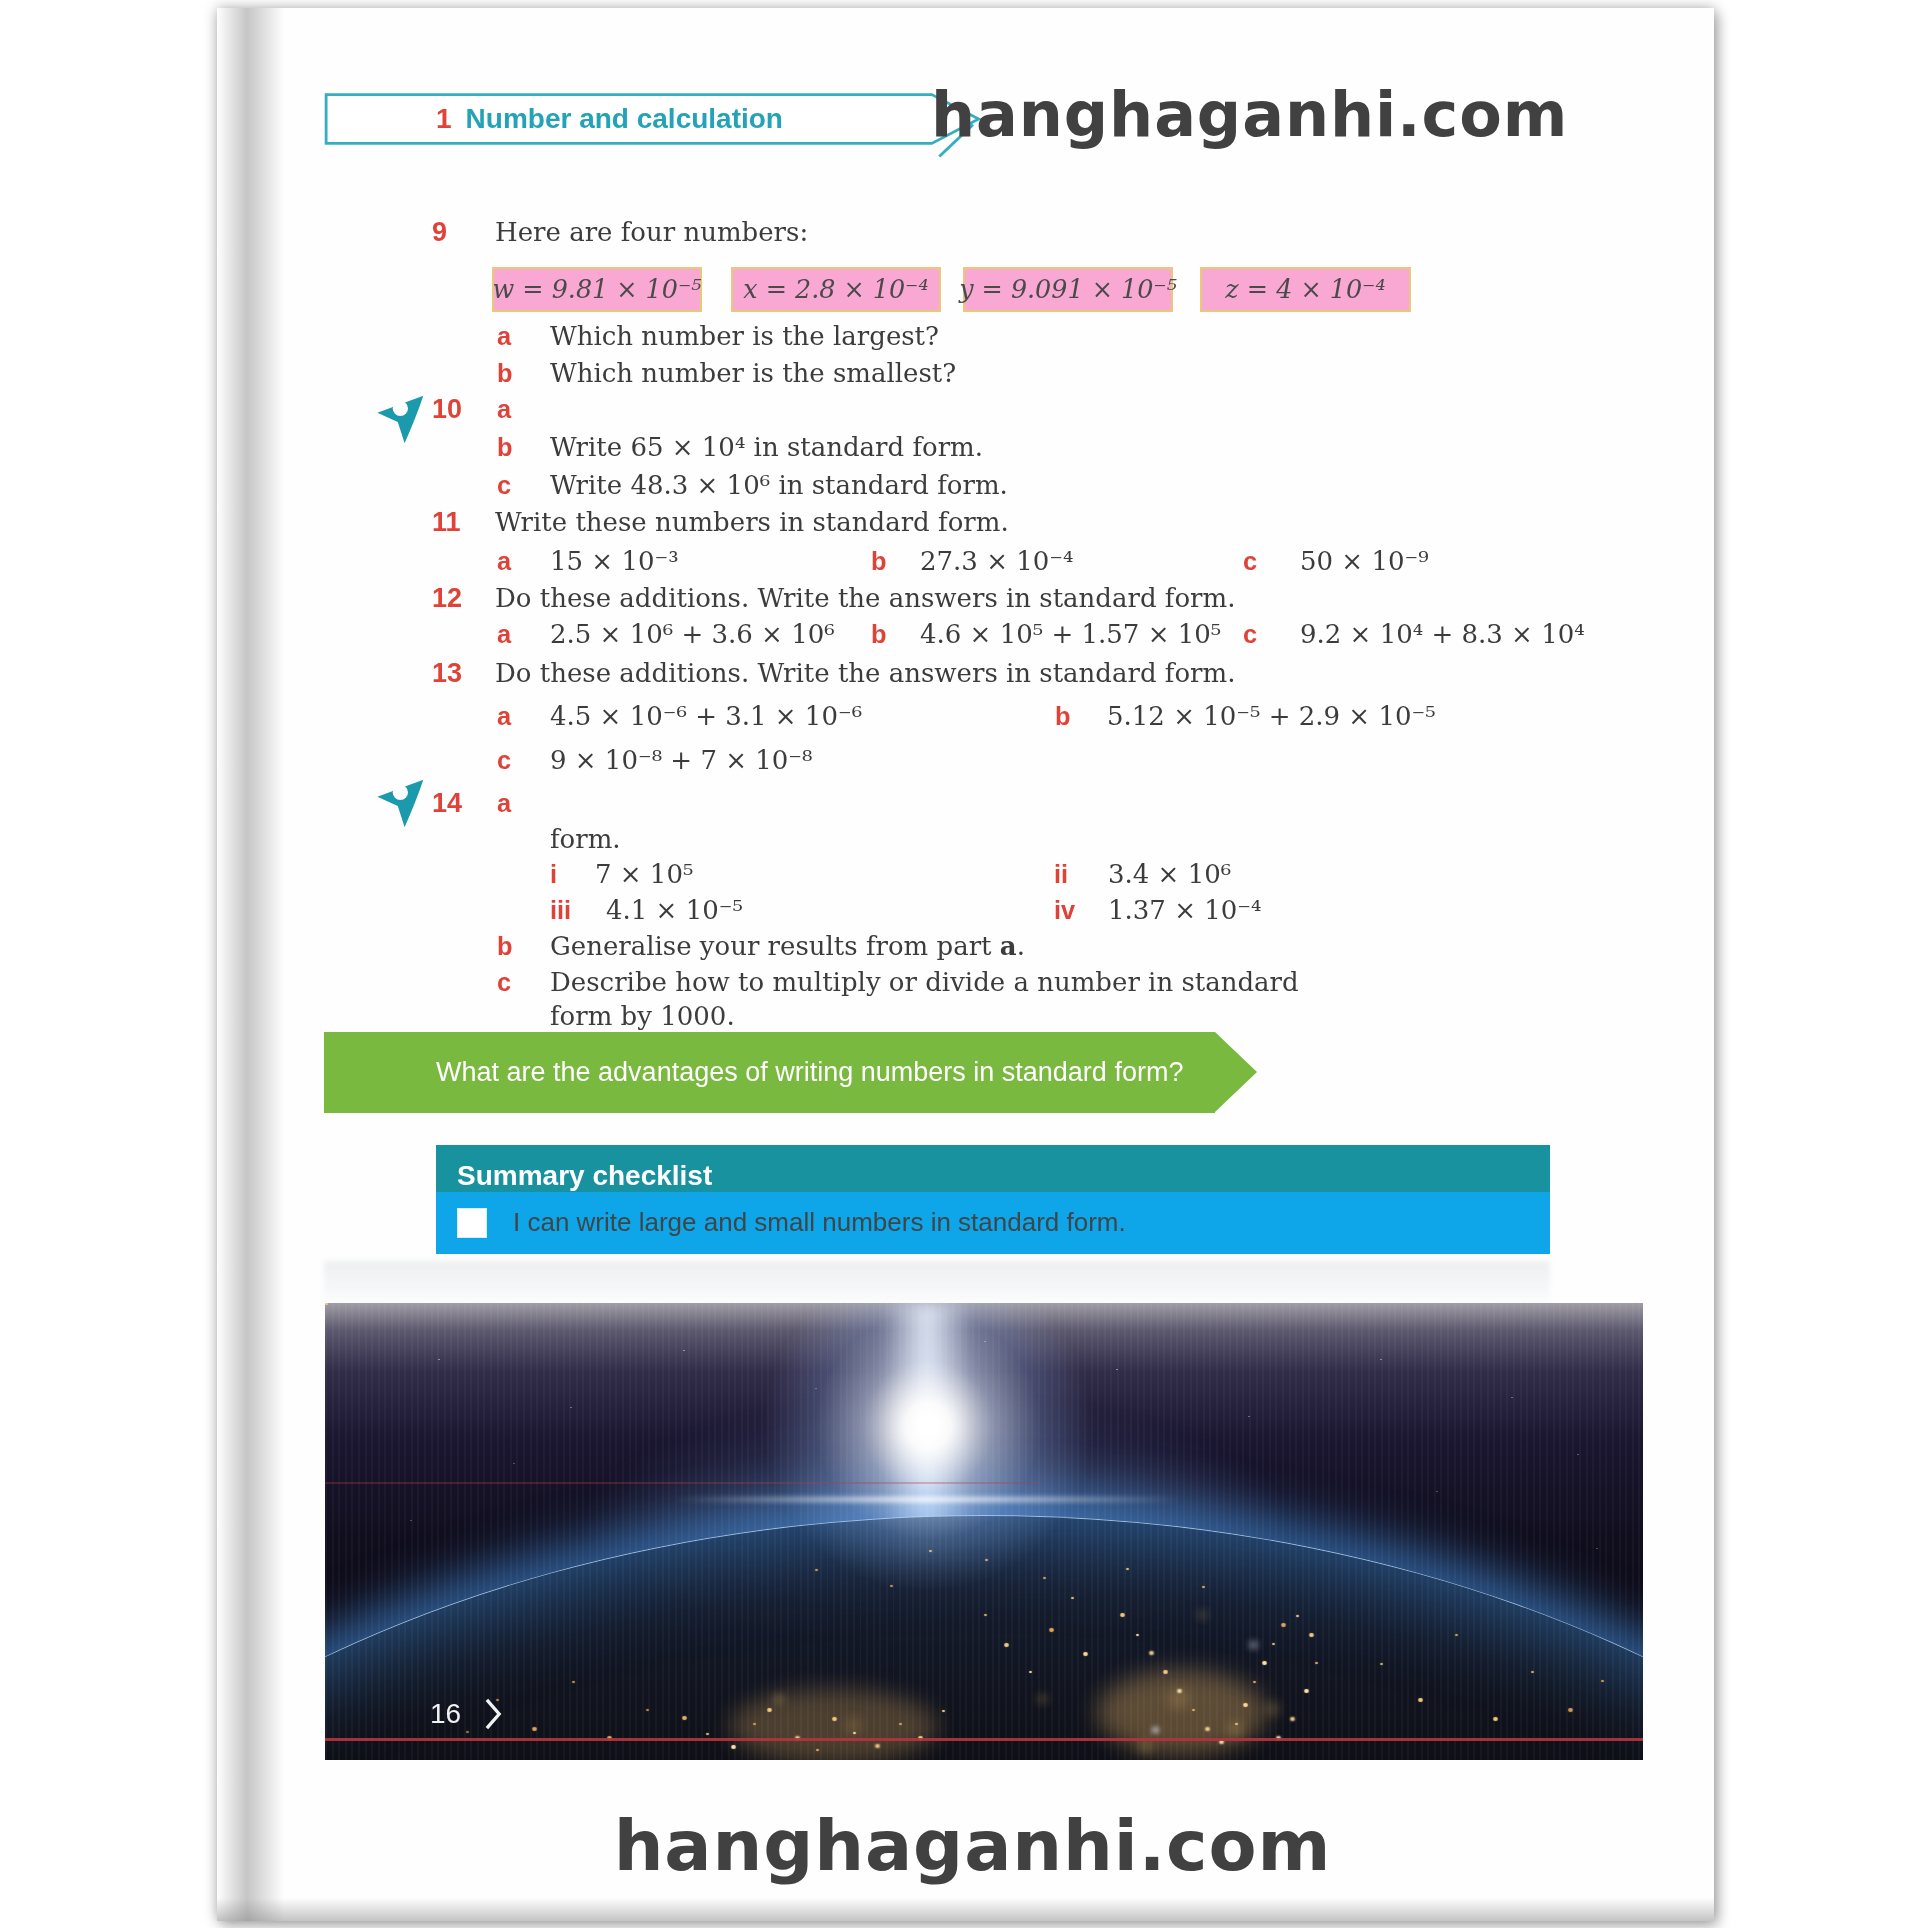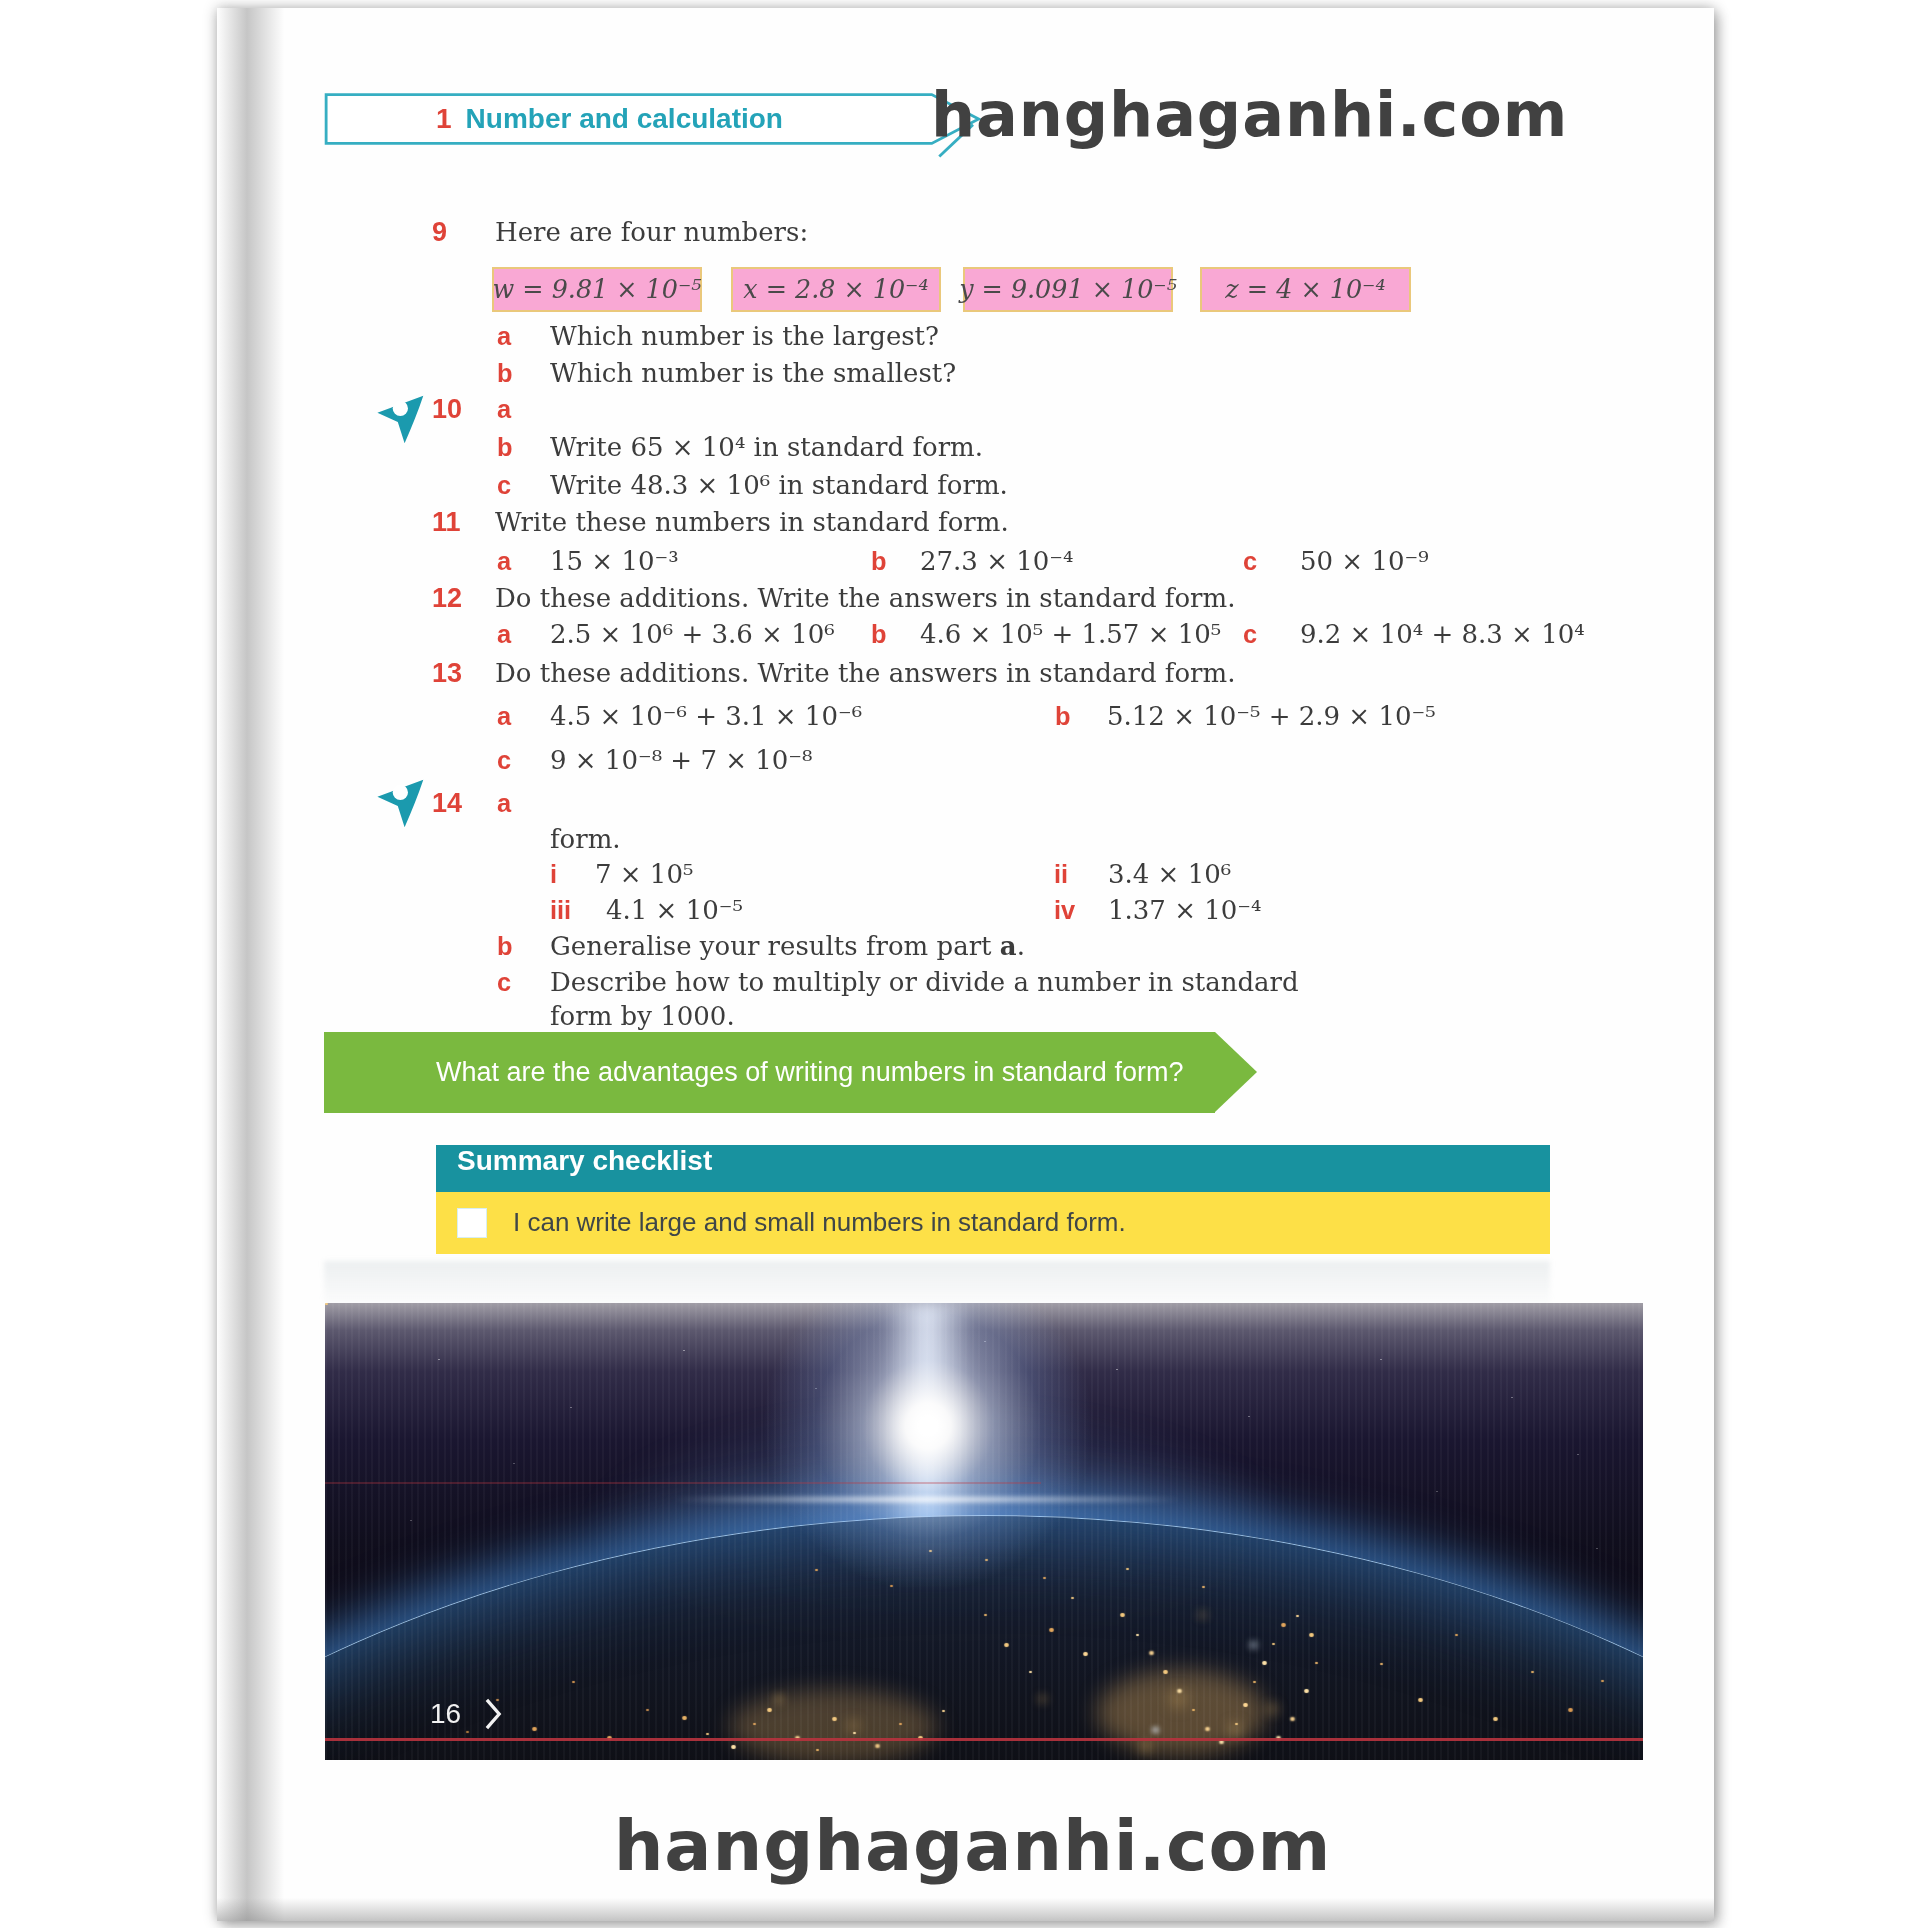--- a/index.html
+++ b/index.html
@@ -27,23 +27,23 @@
   .numbox{position:absolute;height:41px;border:2.8px solid #eac87b;background:#f9a8d4;
         display:flex;align-items:center;justify-content:center;
         font:italic 25.4px "DejaVu Serif","Liberation Serif",serif;color:#4a4a4a;white-space:nowrap;}
   .ticon{position:absolute;width:51px;height:55px;}
   .greenbanner{position:absolute;left:107px;top:1024px;width:891px;height:81px;background:#7ab93f;
         display:flex;align-items:center;z-index:2;}
   .greenbanner::after{content:"";position:absolute;right:-42px;top:0;width:0;height:0;
         border-top:40px solid transparent;border-bottom:40px solid transparent;border-left:42px solid #7ab93f;}
   .greenbanner span{padding-left:112px;color:#ffffff;font:27px "Liberation Sans",sans-serif;}
   .summary{position:absolute;left:219px;top:1137px;width:1114px;}
-  .summary .hd{height:47px;background:#18929f;display:flex;align-items:flex-start;}
+  .summary .hd{height:47px;background:#18929f;display:flex;align-items:flex-end;}
   .summary .hd span{padding-left:21px;color:#fff;font:700 28px "Liberation Sans",sans-serif;}
-  .summary .bd{height:62px;background:#fde047;display:flex;align-items:center;}
+  .summary .bd{height:62px;background:#0ea5e9;display:flex;align-items:center;}
   .checkbox{width:28px;height:28px;background:#ffffff;border:1.9px solid #d8eef1;margin-left:21px;flex:0 0 auto;}
   .summary .bd .txt{margin-left:26px;color:#3f4648;font:26px "Liberation Sans",sans-serif;}
   .fade{position:absolute;left:107px;top:1253px;width:1226px;height:49px;
         background:linear-gradient(to bottom, rgba(190,200,205,.28), rgba(255,255,255,0));filter:blur(2.8px);}
   
   .earth{position:absolute;left:108px;top:1295px;width:1318px;height:457px;overflow:hidden;
         background:linear-gradient(to bottom,#a09da6 0%,#5c586e 6%,#312c48 15%,#1a1630 30%,#100e1d 52%,#0d0a14 75%,#0f0c12 100%);}
   .earth .streaks{position:absolute;inset:0;
         background:repeating-linear-gradient(90deg, rgba(255,255,255,.035) 0 1.9px, rgba(0,0,0,0) 1.9px 6.6px);}
   .earth .stars{position:absolute;left:0;top:0;width:1.9px;height:1.9px;border-radius:50%;background:rgba(255,255,255,.7);

